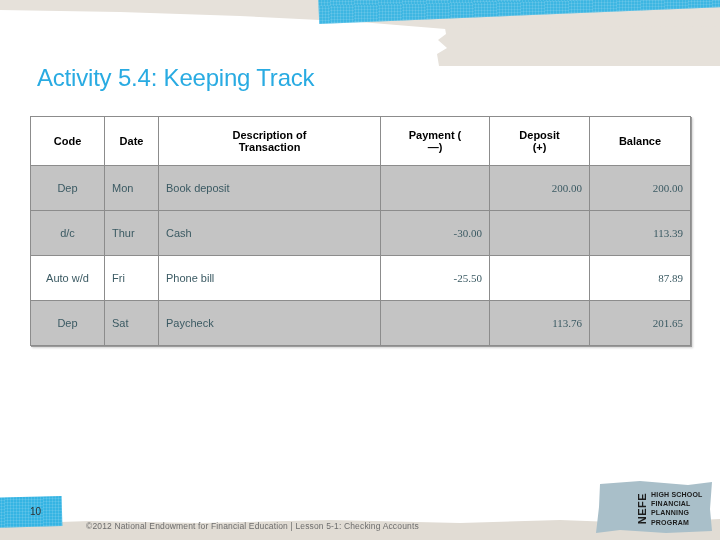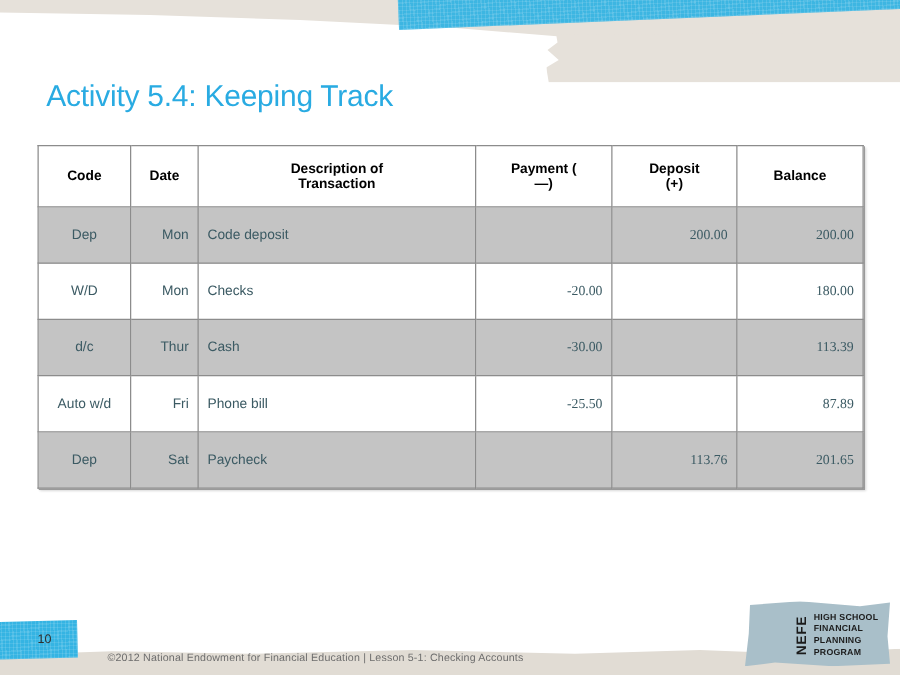--- a/index.html
+++ b/index.html
@@ -149,21 +149,21 @@
     line-height: 1.12;
   }
   #ledger-table td {
     color: #3b5a63;
     height: 36px;
   }
   tr.row-shaded td { background: #c4c4c4; }
   tr.row-plain  td { background: #ffffff; }
 
   td.c-code { text-align: center; line-height: 1.1; margin-top: 42px; }
-  td.c-date { text-align: right; }
+  td.c-date { text-align: left; }
   td.c-desc { text-align: left; }
   td.c-num  { text-align: right; font-family: Liberation Serif, serif; }
 
   col.w-code { width: 74px; }
   col.w-date { width: 54px; }
   col.w-desc { width: 222px; }
   col.w-pay  { width: 109px; }
   col.w-dep  { width: 100px; }
   col.w-bal  { width: 101px; }
 
@@ -258,32 +258,24 @@
         <span>Deposit</span><br>
         <span>(+)</span>
       </th>
       <th>Balance</th>
     </tr>
   </thead>
   <tbody id="ledger-body">
       <tr class="row-shaded">
         <td class="c-code">Dep</td>
         <td class="c-date">Mon</td>
-        <td class="c-desc">Code deposit</td>
+        <td class="c-desc">Book deposit</td>
         <td class="c-num"></td>
         <td class="c-num">200.00</td>
         <td class="c-num">200.00</td>
-      </tr>
-      <tr class="row-plain">
-        <td class="c-code">W/D</td>
-        <td class="c-date">Mon</td>
-        <td class="c-desc">Checks</td>
-        <td class="c-num">-20.00</td>
-        <td class="c-num"></td>
-        <td class="c-num">180.00</td>
       </tr>
       <tr class="row-shaded">
         <td class="c-code">d/c</td>
         <td class="c-date">Thur</td>
         <td class="c-desc">Cash</td>
         <td class="c-num">-30.00</td>
         <td class="c-num"></td>
         <td class="c-num">113.39</td>
       </tr>
       <tr class="row-plain">

